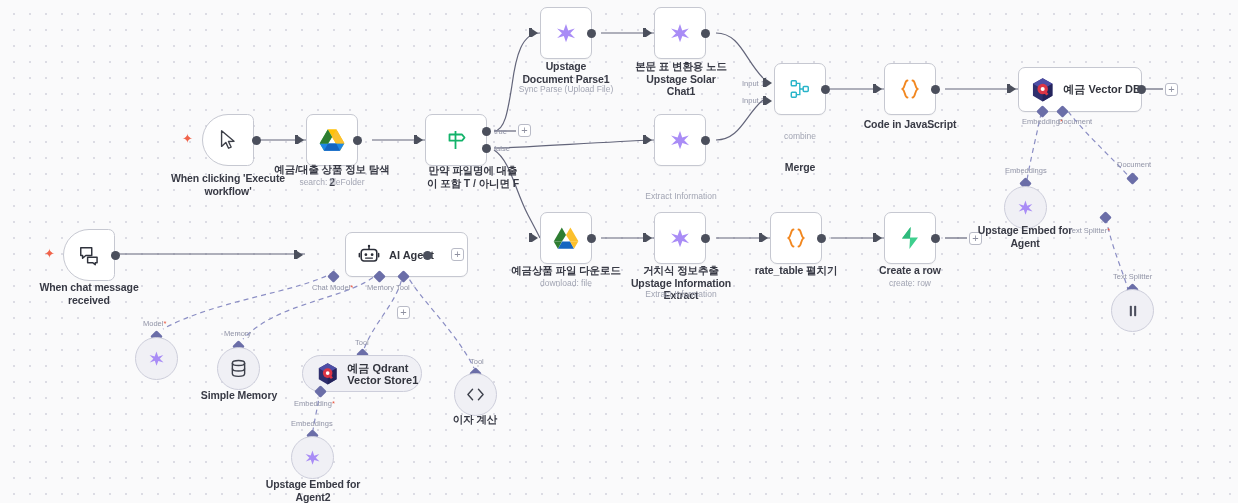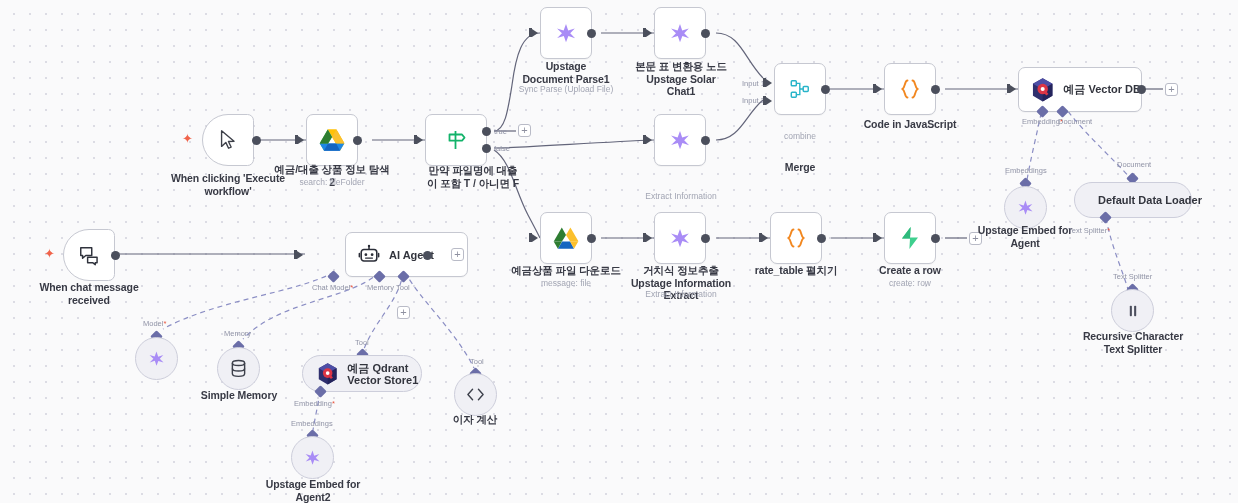--- a/index.html
+++ b/index.html
@@ -292,21 +292,21 @@
     <svg class="ic" width="26" height="24" viewBox="0 0 26 24">
       <path d="M13 8.9 L17.4 1.4 L25.4 15.3 L17 15.3 Z" fill="#fbc02d"></path>
       <path d="M4.9 22.8 L9.1 15.4 L17.2 15.4 L21 22.8 Z" fill="#1565c0"></path>
       <path d="M0.7 15.4 L8.8 1.4 L13 8.9 L8.9 15.4 Z" fill="#2e7d32"></path>
       <path d="M8.9 15.4 L0.7 15.4 L4.9 22.8 Z" fill="#2e7d32"></path>
       <path d="M17 15.3 L25.4 15.3 L21 22.8 Z" fill="#fbc02d"></path>
     </svg>
   </div>
   <div class="dot-out" style="left:587px;top:233.5px;"></div>
   <div class="nlabel" style="left:511px;top:264px;width:110px;">예금상품 파일 다운로드</div>
-  <div class="nsub" style="left:516px;top:278px;width:100px;">message: file</div>
+  <div class="nsub" style="left:516px;top:278px;width:100px;">download: file</div>
 
   <div class="arrow-in" style="left:646px;top:233.5px;"></div>
   <div class="nbox" style="left:654px;top:212px;width:52px;height:52px;">
     <svg class="ic" width="22" height="22" viewBox="0 0 24 24">
       <path d="M12 2.2 L14.4 9.4 L21.6 7 L16.6 12.4 L21.9 17.6 L14.6 15.4 L12 22.2 L9.6 15.2 L2.4 17.5 L7.6 12.2 L2.2 7.1 L9.4 9.3 Z" fill="#a98cf6"></path>
     </svg>
   </div>
   <div class="dot-out" style="left:701px;top:233.5px;"></div>
   <div class="nlabel" style="left:625px;top:264px;width:112px;">거치식 정보추출 Upstage Information Extract</div>
   <div class="nsub" style="left:631px;top:289px;width:100px;">Extract Information</div>
@@ -337,42 +337,31 @@
   <div class="diamond" style="left:1021px;top:179px;"></div>
   <div class="circ" style="left:1004px;top:186px;width:43px;height:43px;">
     <svg class="ic" width="17" height="17" viewBox="0 0 24 24">
       <path d="M12 2.2 L14.4 9.4 L21.6 7 L16.6 12.4 L21.9 17.6 L14.6 15.4 L12 22.2 L9.6 15.2 L2.4 17.5 L7.6 12.2 L2.2 7.1 L9.4 9.3 Z" fill="#a98cf6"></path>
     </svg>
   </div>
   <div class="nlabel" style="left:975px;top:224px;width:100px;">Upstage Embed for Agent</div>
 
   <div class="portlbl" style="left:1117px;top:160px;">Document</div>
   <div class="diamond" style="left:1128px;top:174px;"></div>
-  <div class="pill" style="left:1074px;top:182px;width:118px;height:36px;">
-    <svg class="ic" width="17" height="19" viewBox="0 0 18 20">
-      <rect x="1.5" y="1.5" width="15" height="17" rx="1.6" fill="none" stroke="#4a4d5c" stroke-width="1.4"></rect>
-      <rect x="4.5" y="4.6" width="4" height="4.6" fill="none" stroke="#4a4d5c" stroke-width="1"></rect>
-      <rect x="9.6" y="4.6" width="4" height="4.6" fill="none" stroke="#4a4d5c" stroke-width="1"></rect>
-      <rect x="4.5" y="10.4" width="4" height="4.6" fill="none" stroke="#4a4d5c" stroke-width="1"></rect>
-      <rect x="9.6" y="10.4" width="4" height="4.6" fill="none" stroke="#4a4d5c" stroke-width="1"></rect>
-    </svg>
-    <span class="inline-title">Default Data Loader</span>
-  </div>
   <div class="diamond" style="left:1101px;top:213px;"></div>
   <div class="portlbl req" style="left:1068px;top:226px;">Text Splitter</div>
 
   <div class="portlbl" style="left:1113px;top:272px;">Text Splitter</div>
   <div class="diamond" style="left:1128px;top:285px;"></div>
   <div class="circ" style="left:1111px;top:289px;width:43px;height:43px;">
     <svg class="ic" width="16" height="16" viewBox="0 0 20 20">
       <rect x="6" y="3.5" width="2.6" height="13" rx="1" fill="#4a4d5c"></rect>
       <rect x="11.4" y="3.5" width="2.6" height="13" rx="1" fill="#4a4d5c"></rect>
     </svg>
   </div>
-  <div class="nlabel" style="left:1078px;top:330px;width:110px;">Recursive Character Text Splitter</div>
 
   <div class="bolt" style="left:44px;top:247px;">✦</div>
   <div class="trigger" style="left:63px;top:229px;width:52px;height:52px;">
     <svg class="ic" width="22" height="22" viewBox="0 0 24 24">
       <path d="M3 4.2 L15 4.2 L15 12.6 L8.5 12.6 L5 15.6 L5 12.6 L3 12.6 Z" fill="none" stroke="#30333d" stroke-width="1.6" stroke-linejoin="round"></path>
       <path d="M10.5 14.4 L20.8 14.4 L20.8 20.4 L18.8 20.4 L18.8 22.6 L16 20.4 L10.5 20.4 Z" fill="none" stroke="#30333d" stroke-width="1.6" stroke-linejoin="round"></path>
     </svg>
   </div>
   <div class="dot-out" style="left:111px;top:250.5px;"></div>
   <div class="nlabel" style="left:29px;top:281px;width:120px;">When chat message received</div>

